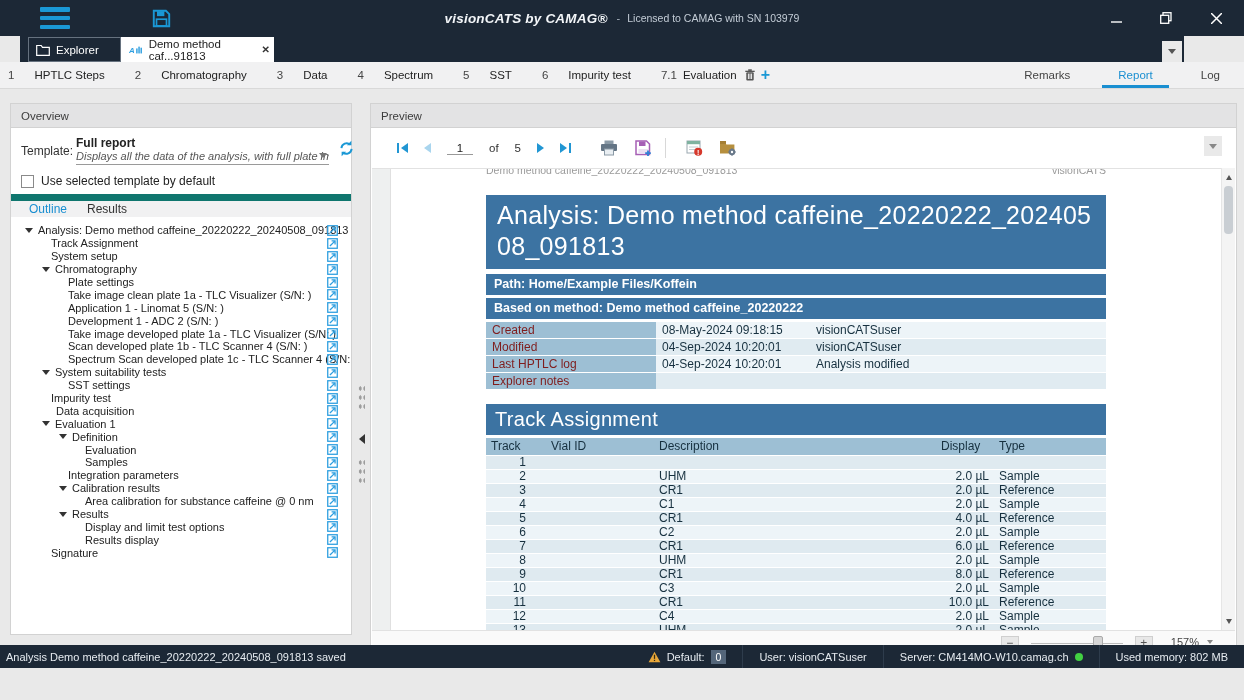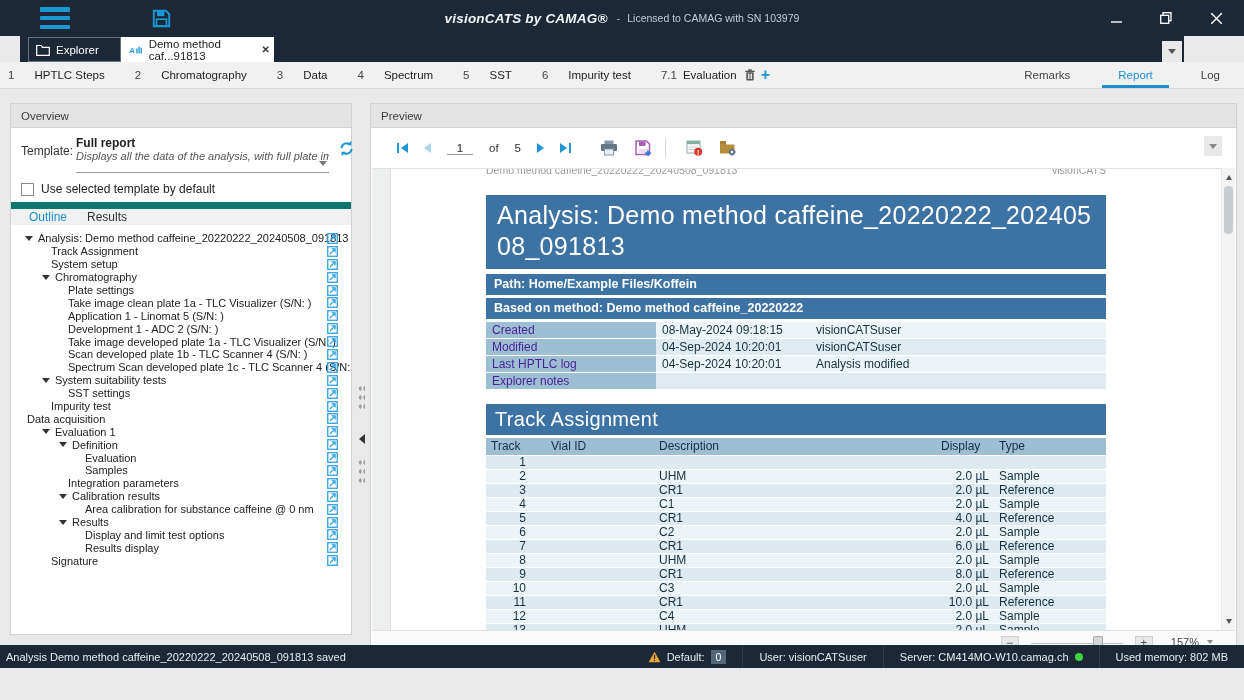--- a/index.html
+++ b/index.html
@@ -43,21 +43,21 @@
 
   
   .panel { position:absolute; background:#fff; border:1px solid #d2d2d2; }
   .panel-hd { height:24px; background:#e3e3e4; border-bottom:1px solid #d2d2d2; display:flex; align-items:center; padding-left:10px; font-size:11.5px; color:#3c3c3c; }
   #left-panel { left:10px; top:103px; width:342px; height:532px; }
   #right-panel { left:370px; top:103px; width:867px; height:555px; }
 
   
   .tpl-row { position:relative; padding:8px 10px 0 10px; }
   .tpl-label { position:absolute; left:10px; top:16px; font-size:12px; color:#333; }
-  .tpl-box { margin-left:55px; margin-right:12px; border-bottom:1px solid #9a9a9a; padding-bottom:10px; position:relative; }
+  .tpl-box { margin-left:55px; margin-right:12px; border-bottom:1px solid #9a9a9a; padding-bottom:2px; position:relative; }
   .tpl-name { font-size:12px; font-weight:bold; color:#222; }
   .tpl-desc { font-size:11px; font-style:italic; color:#555; white-space:nowrap; overflow:hidden; }
   .tpl-caret { position:absolute; right:2px; bottom:6px; }
   .tpl-refresh { position:absolute; right:-4px; top:12px; cursor:pointer; }
   .chk-row { display:flex; align-items:center; gap:7px; padding:9px 10px 6px 10px; }
   .chk { width:13px; height:13px; border:1px solid #8a8a8a; background:#fff; }
   .chk-label { font-size:12px; color:#222; }
   .ov-tabs { display:flex; align-items:center; height:23px; background:#f1f1f2; border-top:7px solid #0f766e; padding-left:18px; gap:20px; font-size:12px; }
   .ov-tab { color:#333; cursor:pointer; }
   .ov-tab.active { color:#1a8fd1; }
@@ -79,21 +79,21 @@
   .doc-area { position:absolute; left:1px; right:1px; top:64px; bottom:27px; background:#eef0f0; border-top:1px solid #e2e2e2; overflow:hidden; }
   .page { position:absolute; left:18px; top:0; bottom:0; width:834px; background:#fff; border-left:1px solid #e0e0e0; border-right:1px solid #e0e0e0; overflow:hidden; }
   .page-inner { padding-left:95px; width:715px; }
   .ph-clip { height:9px; overflow:hidden; width:620px; }
   .ph-row { margin-top:-5px; display:flex; justify-content:space-between; width:620px; font-size:10.5px; color:#9a9a9a; }
   .rep-banner { margin-top:17px; width:620px; background:#3c73a2; color:#fff; font-size:25px; font-weight:300; line-height:31px; padding:5px 11px 7px 11px; word-break:break-all; letter-spacing:0.3px; }
   .rep-bar { margin-top:5px; width:620px; background:#3c73a2; color:#fff; font-size:12.5px; font-weight:bold; height:21px; line-height:21px; padding:0 8px; }
   .rep-bar + .rep-bar { margin-top:3px; }
   .meta-table { margin-top:3px; width:620px; }
   .meta-row { display:flex; height:17px; line-height:16px; font-size:12px; border-bottom:1px solid #fff; }
-  .meta-row .c1 { width:170px; background:#9dbfd4; color:#4c1d95; padding-left:6px; }
+  .meta-row .c1 { width:170px; background:#9dbfd4; color:#7f1d1d; padding-left:6px; }
   .meta-row .c2 { width:160px; padding-left:6px; color:#16303f; }
   .meta-row .c3 { flex:1; color:#16303f; }
   .meta-row:nth-child(odd)  .c2, .meta-row:nth-child(odd)  .c3 { background:#edf4f8; }
   .meta-row:nth-child(even) .c2, .meta-row:nth-child(even) .c3 { background:#e0ebf1; }
   .sec-banner { margin-top:14px; width:620px; background:#3c73a2; color:#fff; font-size:20px; font-weight:300; height:31px; line-height:31px; padding:0 9px; letter-spacing:0.3px; }
   .track-table { margin-top:3px; width:620px; border-collapse:collapse; table-layout:fixed; font-size:12px; color:#16303f; }
   .track-table th { background:#9dbfd4; font-weight:normal; text-align:left; height:17px; padding:0 5px; border-bottom:1px solid #fff; }
   .track-table td { height:13.8px; padding:0 5px; border-bottom:1px solid #fff; line-height:13px; }
   .track-table tr:nth-child(odd) td { background:#dfeaf0; }
   .track-table tr:nth-child(even) td { background:#edf4f8; }
@@ -362,21 +362,21 @@
               <path d="M3.2 8.8 L8.6 3.4 M8.8 7 V3.2 H5" fill="none" stroke="#2e9fe0" stroke-width="1.4"></path>
             </svg></span>
         </div>
         <div class="tree-row" style="padding-left: 40px;">
           <span class="tree-label">Impurity test</span>
           <span class="goto"><svg width="11" height="11" viewBox="0 0 12 12">
               <rect x="0.8" y="0.8" width="10.4" height="10.4" fill="none" stroke="#2e9fe0" stroke-width="1.4"></rect>
               <path d="M3.2 8.8 L8.6 3.4 M8.8 7 V3.2 H5" fill="none" stroke="#2e9fe0" stroke-width="1.4"></path>
             </svg></span>
         </div>
-        <div class="tree-row" style="padding-left: 16px;">
+        <div class="tree-row" style="padding-left: 45px;">
           <span class="tree-label">Data acquisition</span>
           <span class="goto"><svg width="11" height="11" viewBox="0 0 12 12">
               <rect x="0.8" y="0.8" width="10.4" height="10.4" fill="none" stroke="#2e9fe0" stroke-width="1.4"></rect>
               <path d="M3.2 8.8 L8.6 3.4 M8.8 7 V3.2 H5" fill="none" stroke="#2e9fe0" stroke-width="1.4"></path>
             </svg></span>
         </div>
         <div class="tree-row" style="padding-left: 31px;">
           <span class="expander"></span>
           <span class="tree-label">Evaluation 1</span>
           <span class="goto"><svg width="11" height="11" viewBox="0 0 12 12">

